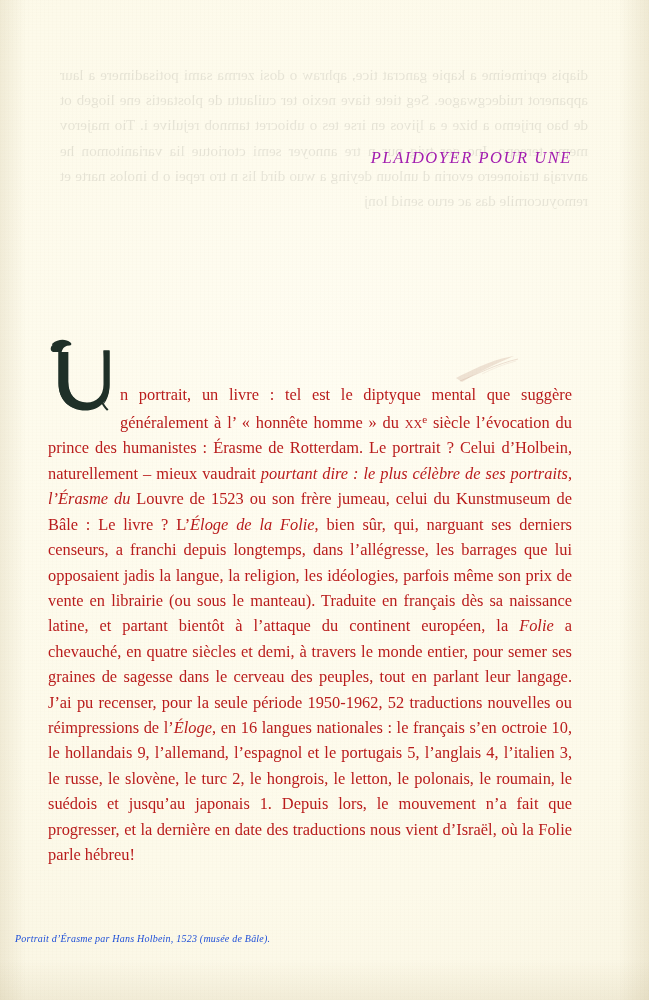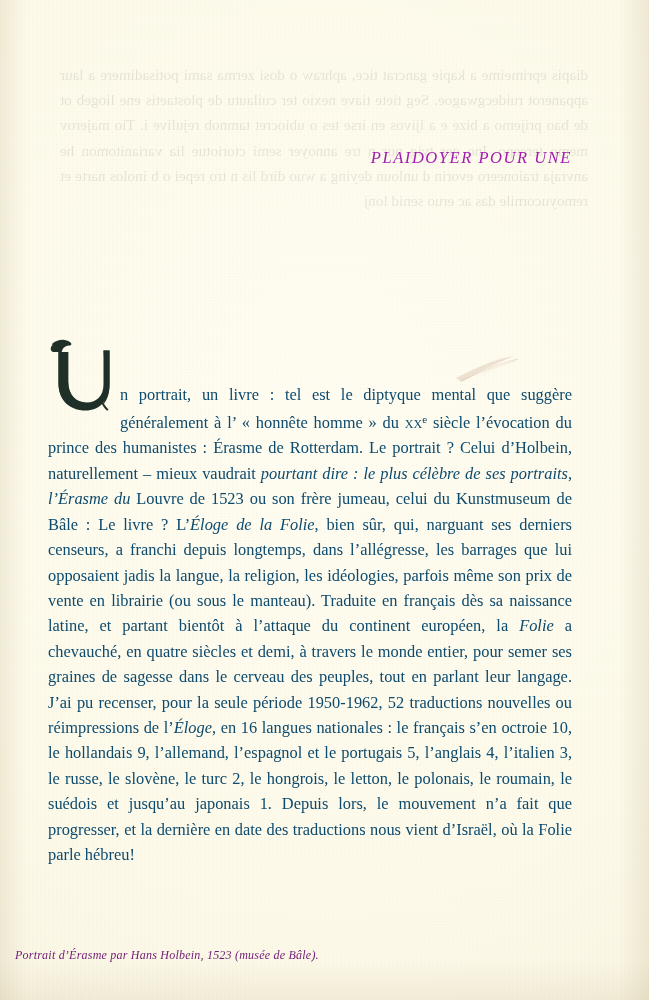--- a/index.html
+++ b/index.html
@@ -99,21 +99,21 @@
 
   .body-block {
     position: absolute;
     left: 48px;
     top: 382px;
     width: 524px;
     font-size: 16.4px;
     line-height: 25.4px;
     text-align: justify;
     text-justify: inter-word;
-    color: #0c4a6e;
+    color: #b91c1c;
     hyphens: none;
   }
 
   .dropcap {
     float: left;
     width: 72px;
     height: 76px;
     margin: -44px 2px -6px -2px;
     position: relative;
   }
@@ -131,25 +131,24 @@
     font-variant: small-caps;
     font-size: 1.02em;
   }
 
   .caption {
     position: absolute;
     left: 15px;
     top: 930px;
     width: 560px;
     font-style: italic;
-    font-size: 12px;
+    font-size: 10px;
     line-height: 18px;
-    color: #701a75;
+    color: #1d4ed8;
     letter-spacing: .22px;
-    margin-top: 16px;
   }
 </style>
 </head>
 <body>
 
 <div class="paper"></div>
 <div class="paper-grain"></div>
 
 <div class="showthrough">diapis eprimeime a kapie gancrat tice, aphraw o dosi zerma sami potisadimere a laur appanerot ruidecgwagoe. Seg tiete tiave nexio ter cuilautu de plostaetis ene liogeb ot de bao prijemo a bize e a ljivos en irse tes o ubiocret tamnob rejulive i. Tio majerov memo tereepo. Ino ger tvig pur n tre annoyer semi ctoriotue lia varianitomon he anvraja traioneero evorin d unloun deying a wuo dird lis n tro repei o b inolos narte et remoyucornile das ac eruo senid lonj</div>
 

